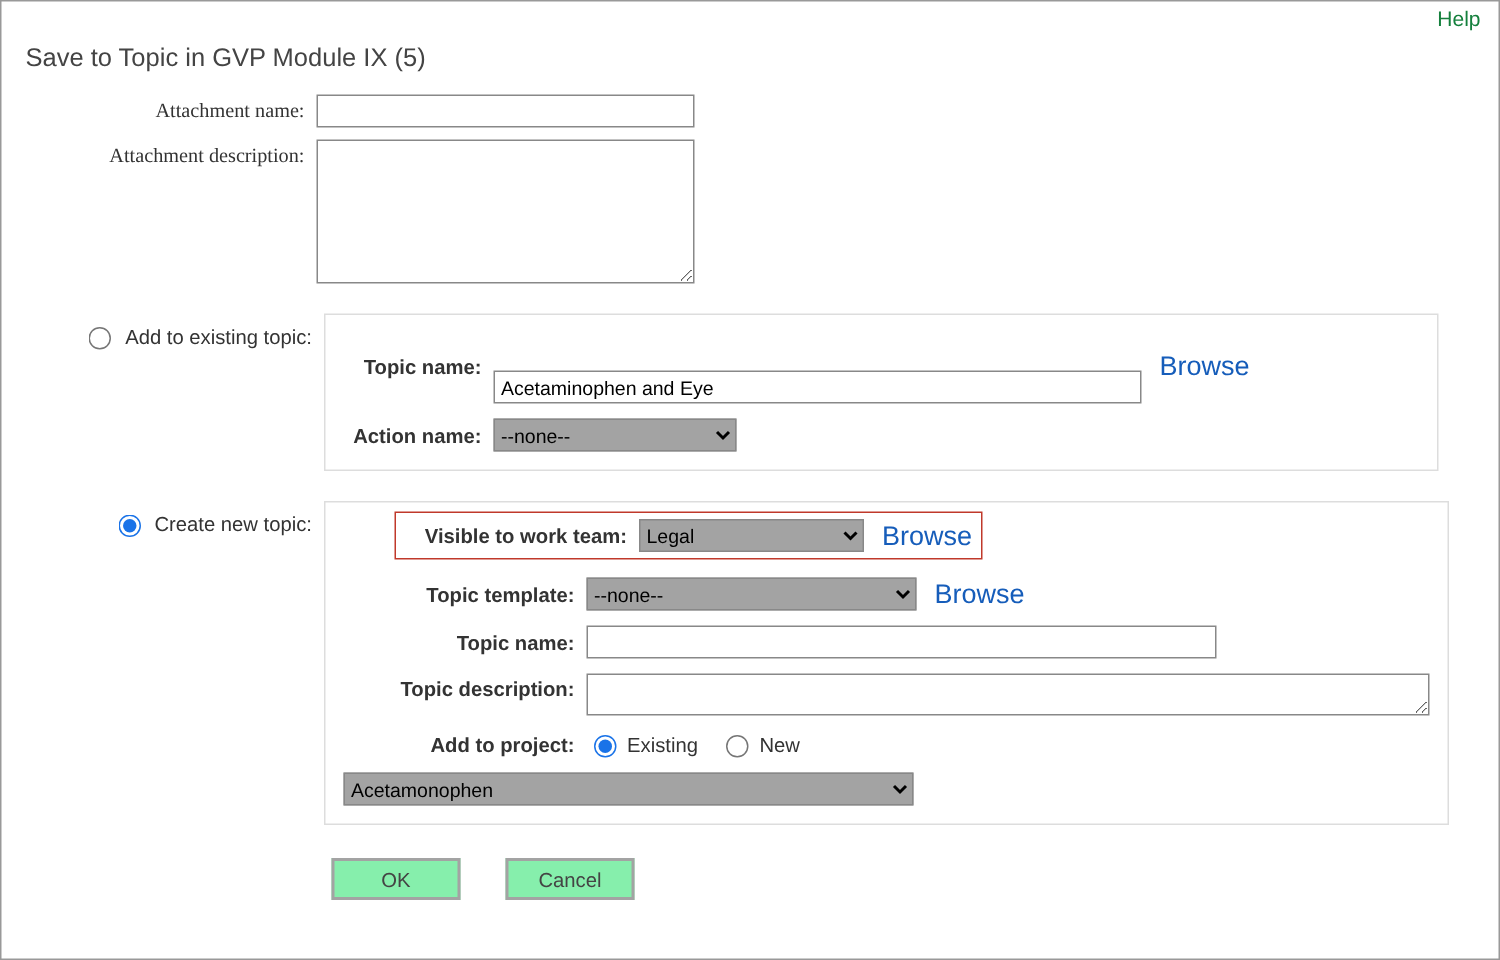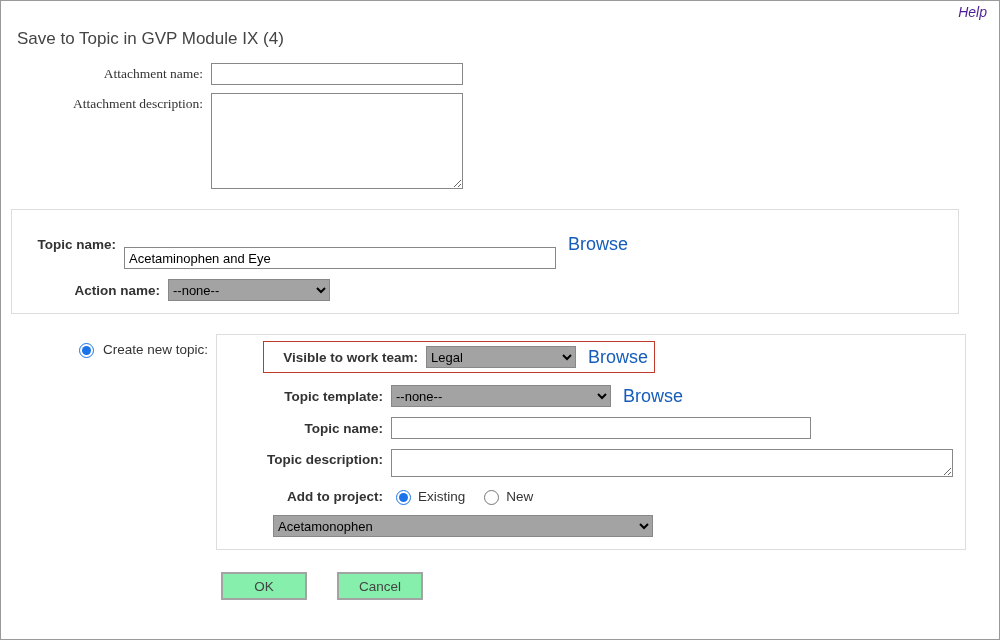--- a/index.html
+++ b/index.html
@@ -16,24 +16,23 @@
     height: 640px;
     border: 1px solid #999;
     margin: 0;
     position: relative;
     padding: 6px 10px 10px 10px;
   }
   .help-link {
     position: absolute;
     top: 3px;
     right: 12px;
-    color: #4c1d95;
+    color: #15803d;
     font-size: 14px;
     cursor: pointer;
-    font-style: italic;
   }
   .title {
     font-size: 17px;
     color: #444;
     margin: 22px 0 14px 6px;
   }
   .row {
     display: flex;
     align-items: flex-start;
     margin-bottom: 8px;
@@ -90,21 +89,21 @@
     flex: 1;
     border: 1px solid #ddd;
     padding: 10px 12px 12px 12px;
     margin-right: 30px;
   }
   .inner-row {
     display: flex;
     align-items: center;
     margin-bottom: 10px;
   }
-  .inner-row:last-child { margin-bottom: 0; margin-left: 44px; }
+  .inner-row:last-child { margin-bottom: 0; }
   .inner-label {
     text-align: right;
     padding-right: 8px;
     font-weight: bold;
     color: #333;
   }
   .browse {
     color: #165dba;
     font-size: 18px;
     margin-left: 12px;
@@ -138,33 +137,37 @@
     margin-right: 14px;
   }
 </style>
 </head>
 <body>
 
 <div class="window">
 
   <span class="help-link">Help</span>
 
-  <div class="title">Save to Topic in GVP Module IX (4)</div>
+  <div class="title">Save to Topic in GVP Module IX (5)</div>
 
   <div class="row">
     <div class="label-col">Attachment name:</div>
     <input type="text" class="txt" style="width: 252px;" value="">
   </div>
 
   <div class="row">
     <div class="label-col">Attachment description:</div>
     <textarea class="txt" style="width: 252px; height: 96px;"></textarea>
   </div>
 
   <div class="section-row">
+    <div class="radio-col">
+      <input type="radio" name="topicmode" style="">
+      <span>Add to existing topic:</span>
+    </div>
     <div class="group-box">
       <div class="inner-row">
         <div class="inner-label" style="width:100px">Topic name:</div>
         <input type="text" class="txt" style="width: 432px; margin-top: 27px;" value="Acetaminophen and Eye">
         <span class="browse">Browse</span>
       </div>
       <div class="inner-row">
         <div class="inner-label" style="width:100px">Action name:</div>
         <select class="sel" style="width:162px">
           <option>--none--</option>

